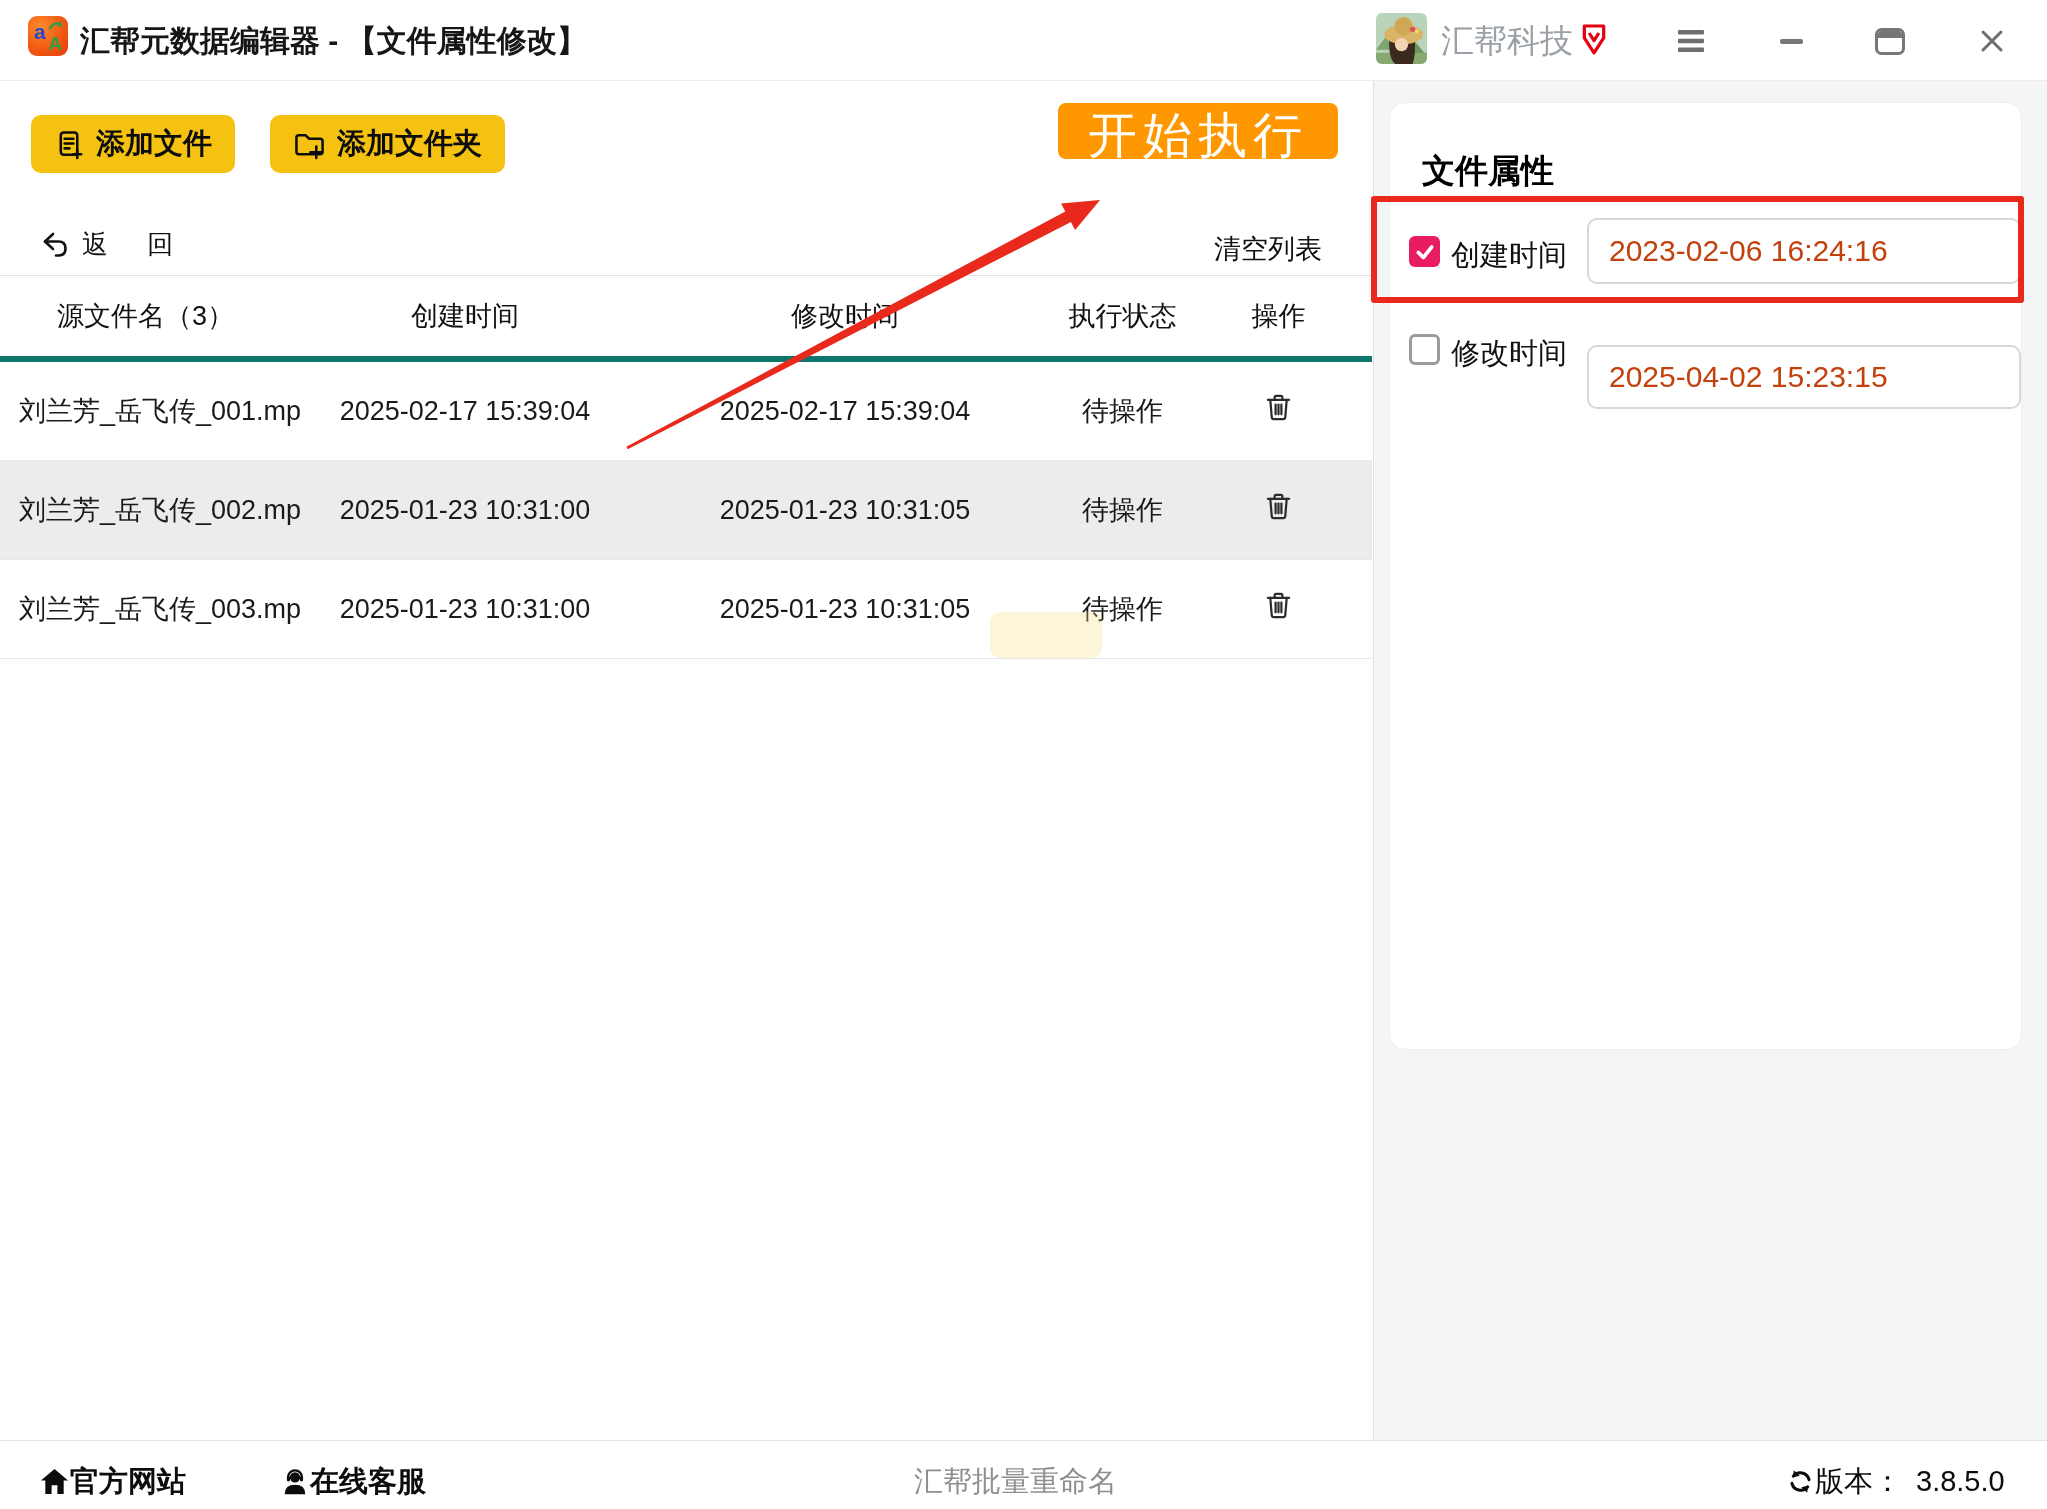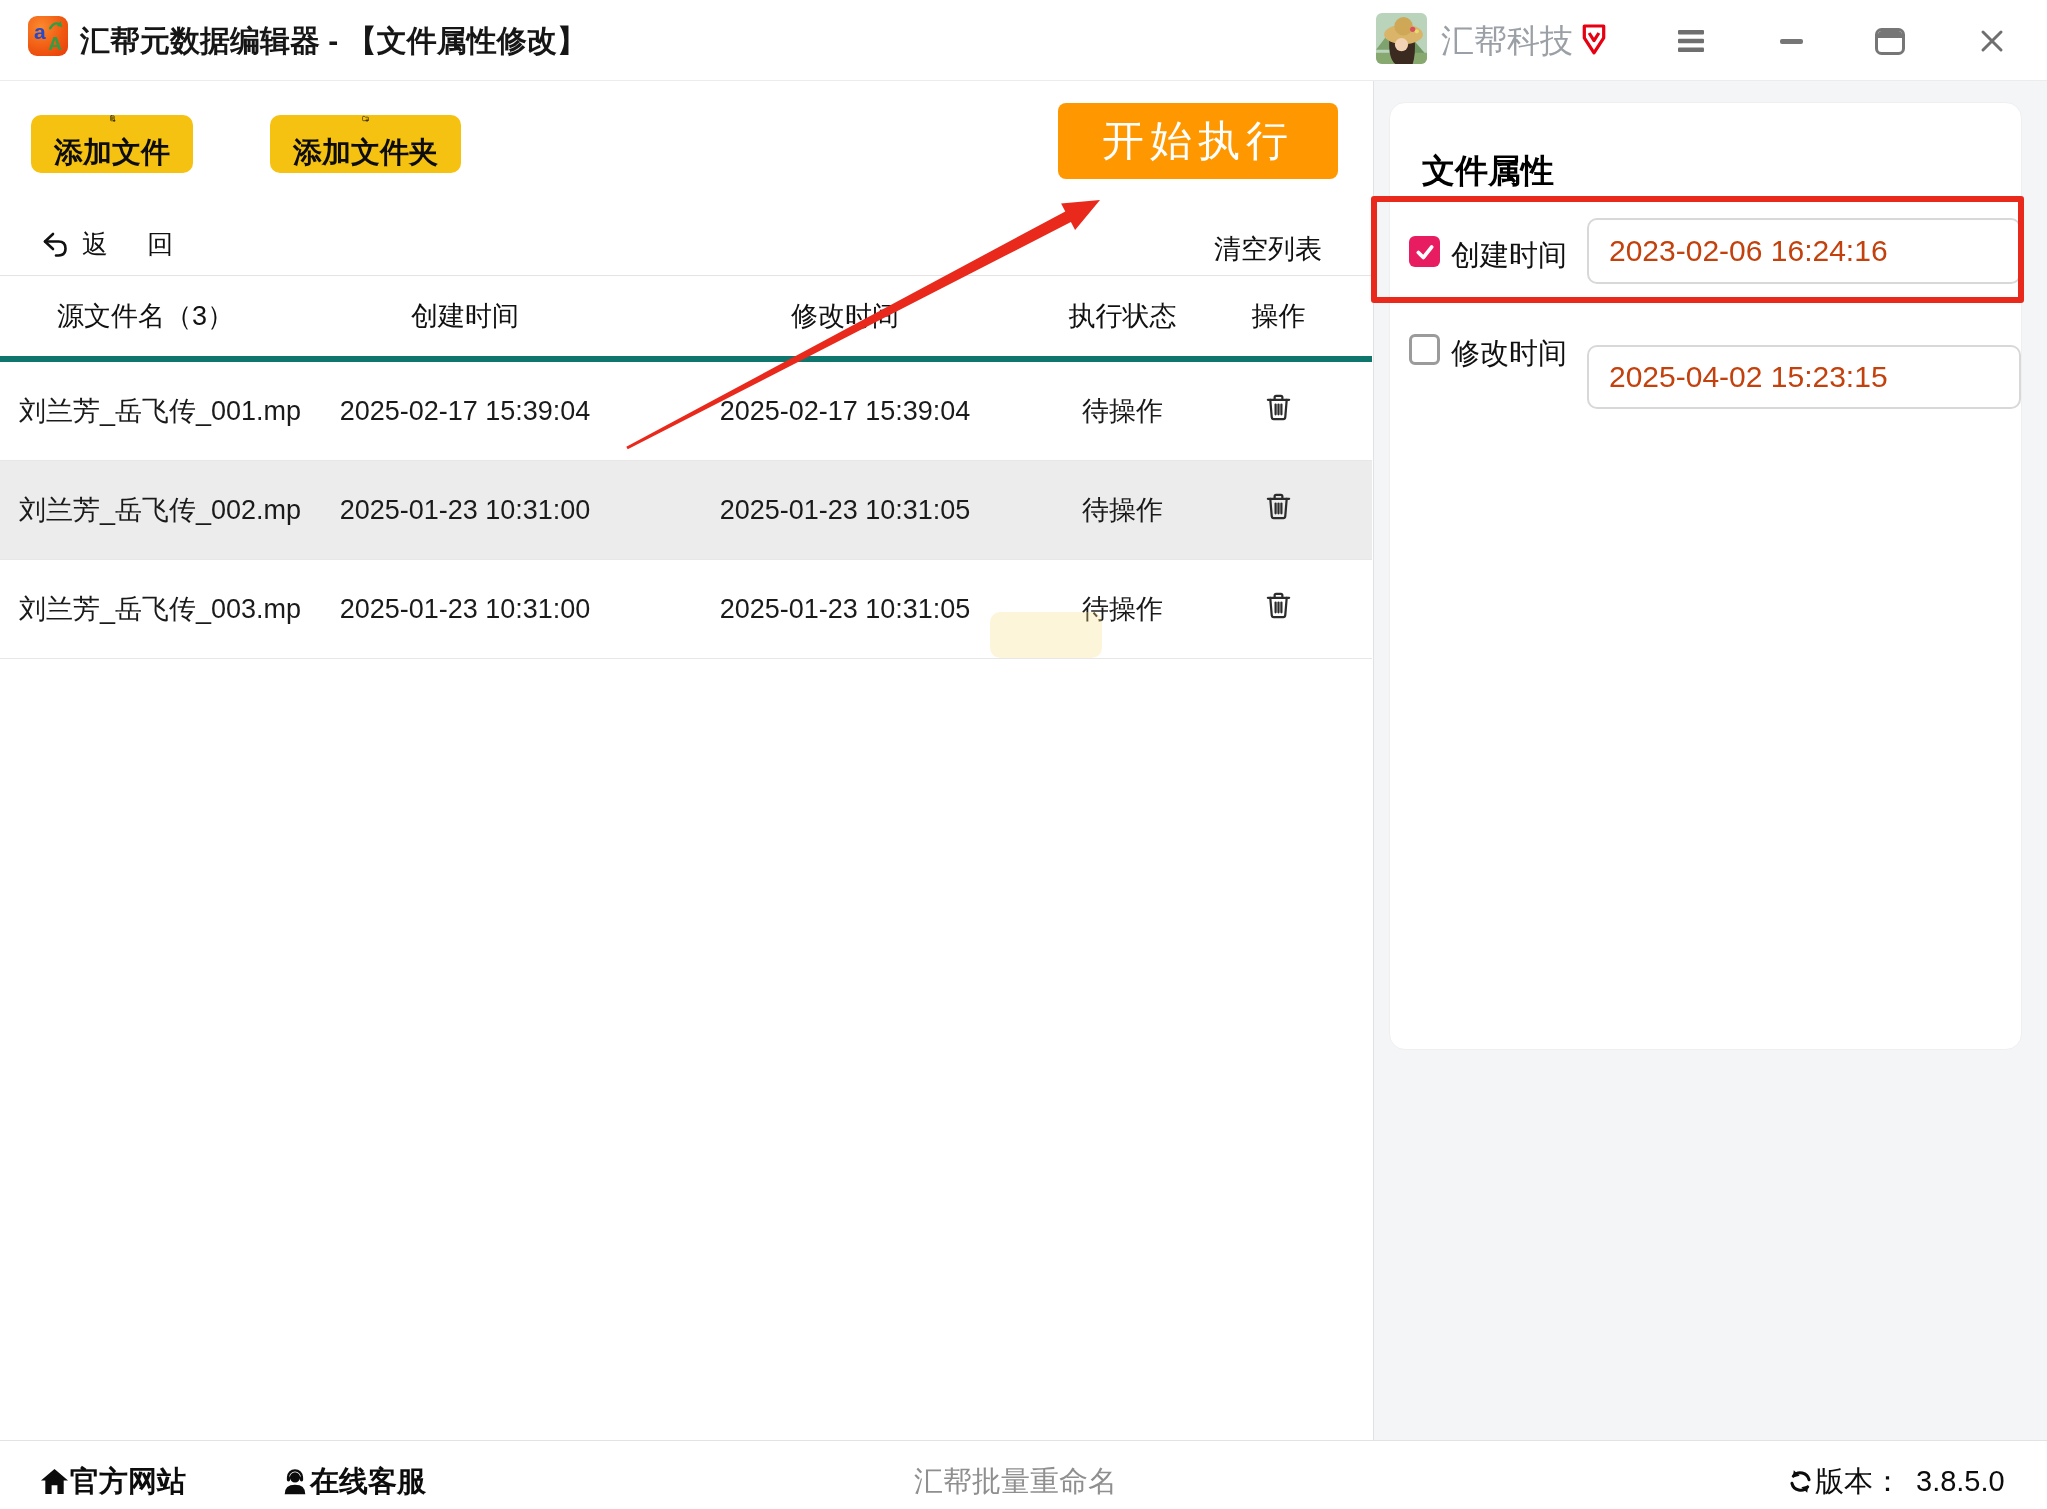--- a/index.html
+++ b/index.html
@@ -21,25 +21,25 @@
   .tb-btn { position:absolute; display:flex; align-items:center; justify-content:center; background:none; border:none; cursor:pointer; }
   .btn-menu { left:1672px; top:28px; width:38px; height:26px; }
   .btn-min { left:1772px; top:28px; width:38px; height:26px; }
   .btn-min .dash { width:23px; height:5px; background:#767676; border-radius:2px; }
   .btn-max { left:1870px; top:26px; width:40px; height:30px; }
   .btn-close { left:1974px; top:27px; width:36px; height:28px; }
 
   
   .main { position:absolute; left:0; top:81px; width:1372px; height:1359px; background:#fff; }
   .ybtn { position:absolute; top:34px; height:58px; display:flex; align-items:center; gap:11px; padding:0 23px;
-          background:#f6c211; border:none; border-radius:10px; font-family:inherit; font-size:29px; font-weight:700; color:#0c0c0c; cursor:pointer;flex-direction:column; }
+          background:#f6c211; border:none; border-radius:10px; font-family:inherit; font-size:29px; font-weight:700; color:#0c0c0c; cursor:pointer; }
   .ybtn.file { left:31px; }
   .ybtn.folder { left:270px; }
-  .start-btn { position:absolute; left:1058px; top:22px; width:280px; height:76px; background:#ff9800; border:none; border-radius:8px;
-               color:#fff; font-family:inherit; font-size:42px; letter-spacing:6px; cursor:pointer; }
+  .start-btn { position:absolute; left:1058px; top:22px; width:280px; height:56px; background:#ff9800; border:none; border-radius:8px;
+               color:#fff; font-family:inherit; font-size:49px; letter-spacing:6px; cursor:pointer; }
   .back-link { position:absolute; left:40px; top:146px; display:flex; align-items:center; gap:12px; font-size:26px; color:#111; cursor:pointer; }
   .back-link .txt { letter-spacing:16px; }
   .clear-link { position:absolute; left:1214px; top:150px; font-size:27px; color:#111; cursor:pointer; }
 
   
   .grid-row { display:grid; grid-template-columns:300px 330px 430px 125px 187px; align-items:center; }
   .thead { position:absolute; left:0; top:194px; width:1372px; height:87px; border-top:1px solid #e3e3e3; border-bottom:6px solid #0f766e; font-size:27px; font-weight:500; color:#111; }
   .thead .c1 { padding-left:57px; }
   .c1 { text-align:left; white-space:nowrap; overflow:hidden; }
   .c2,.c3,.c4,.c5 { text-align:center; }

